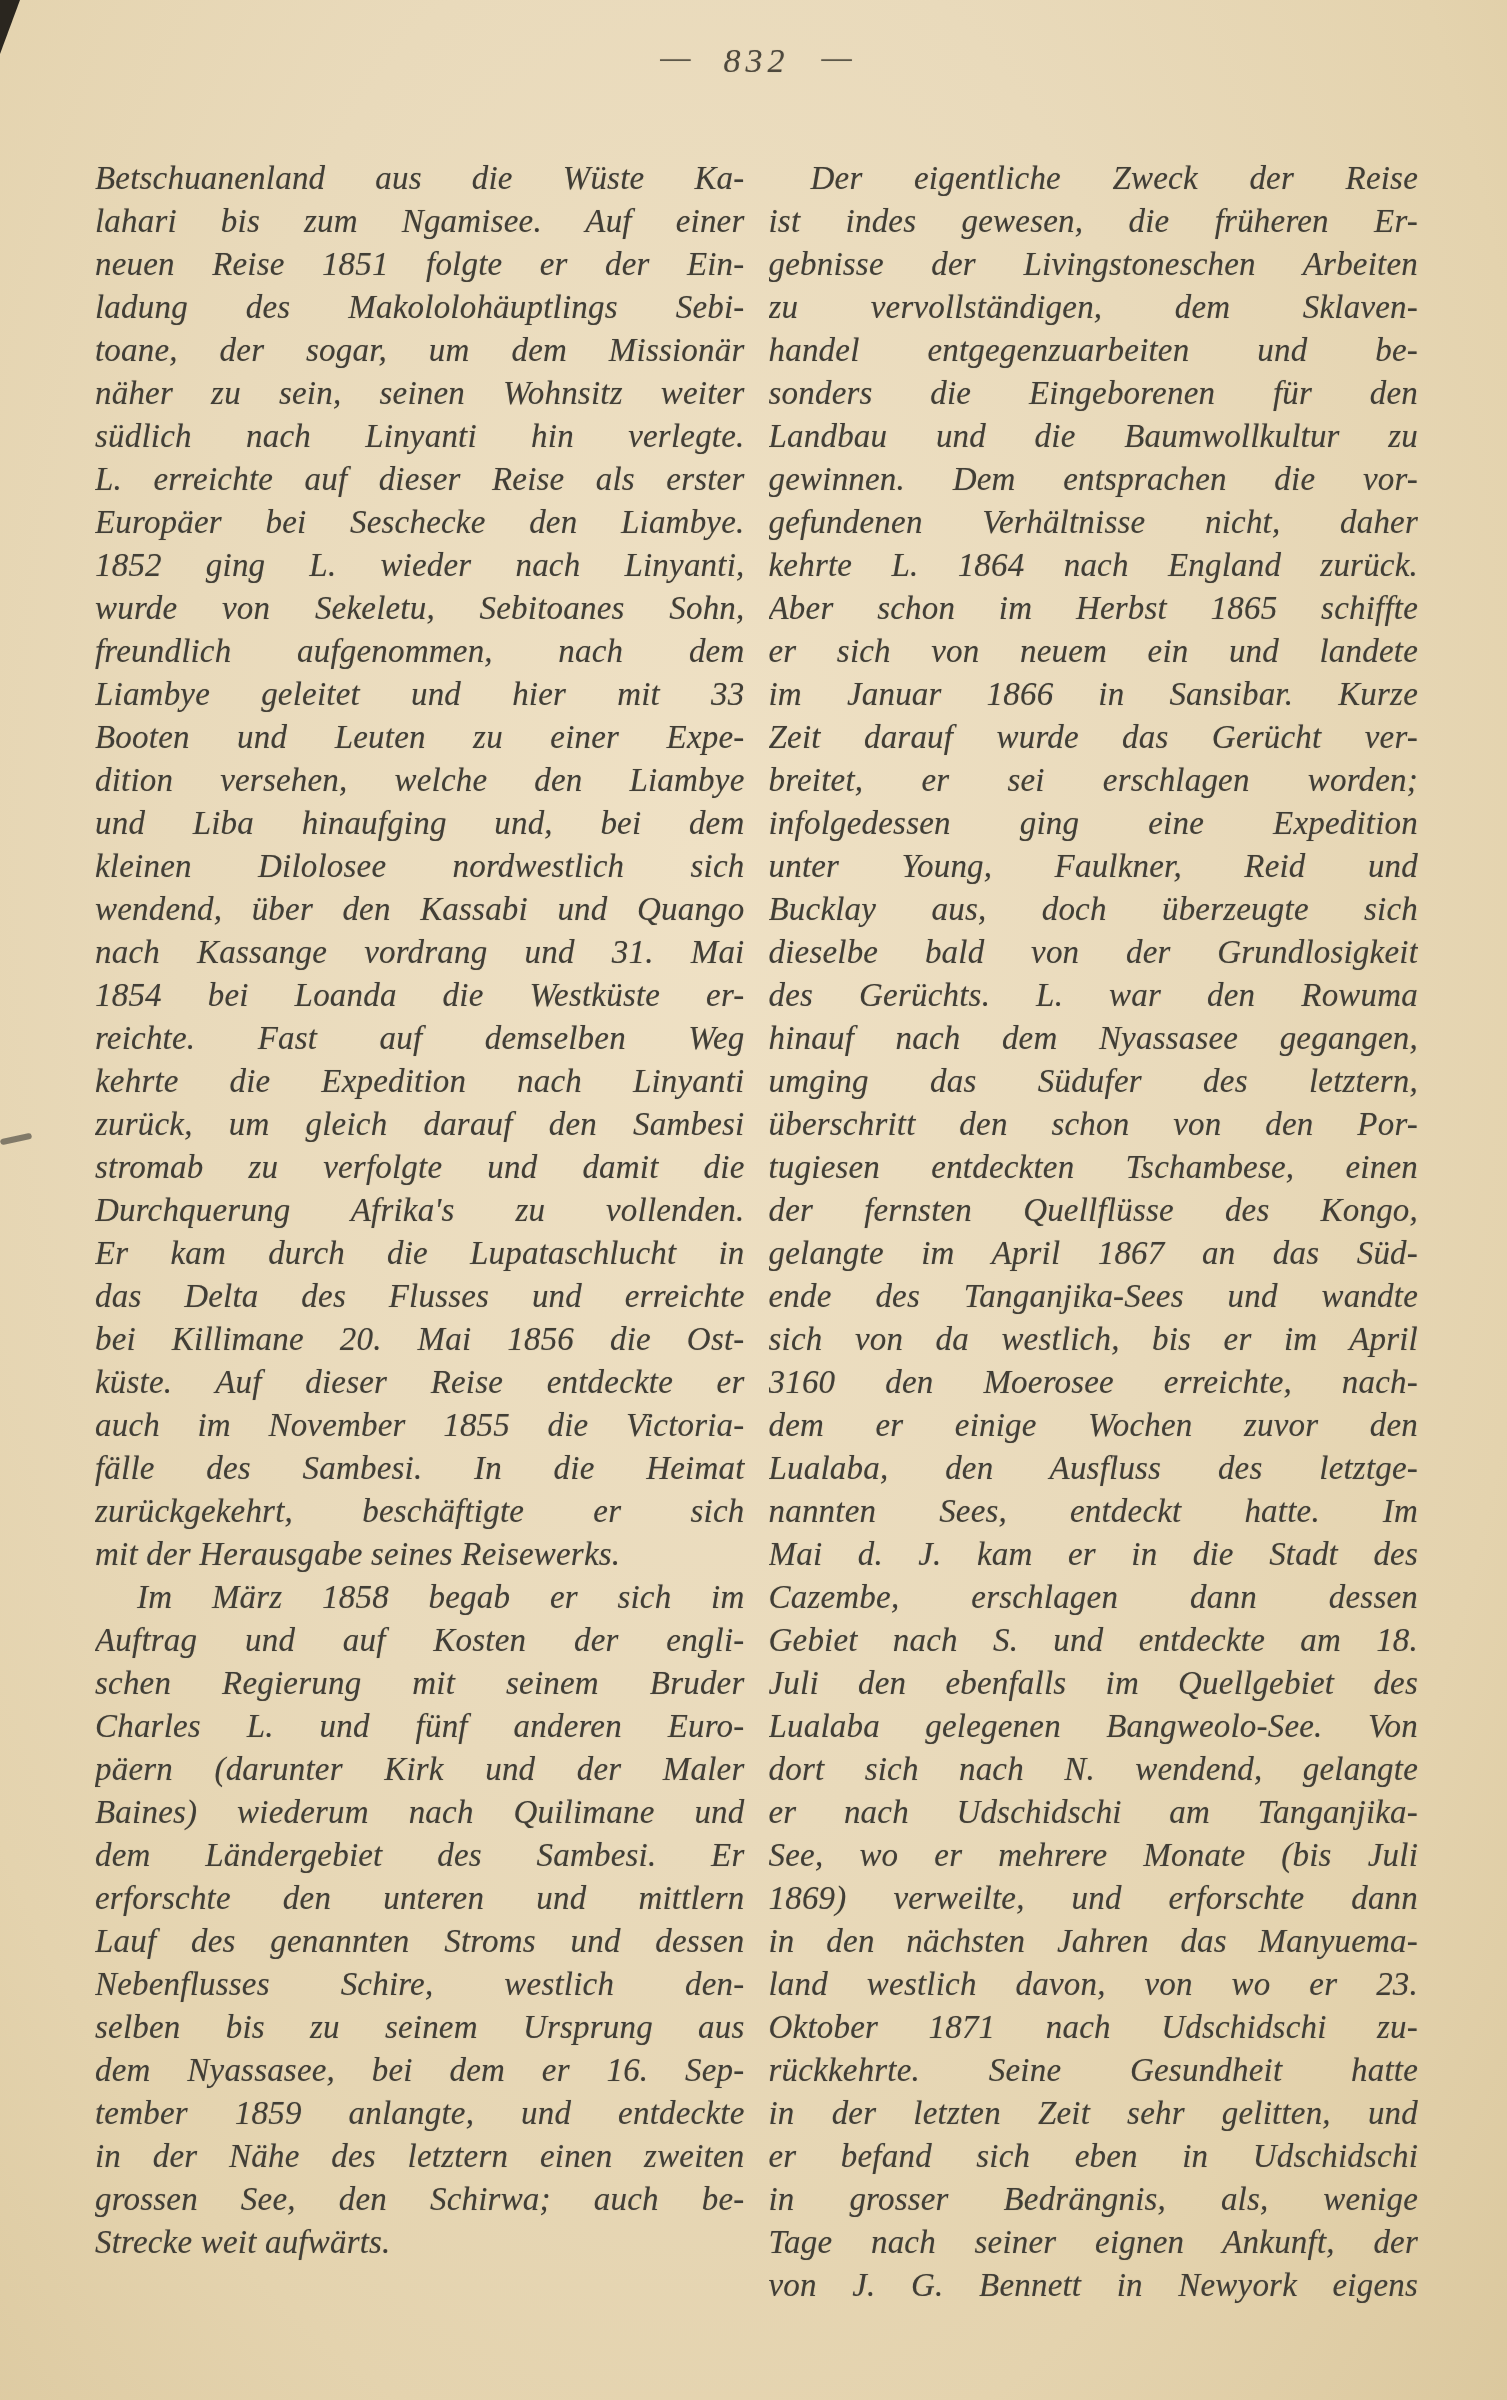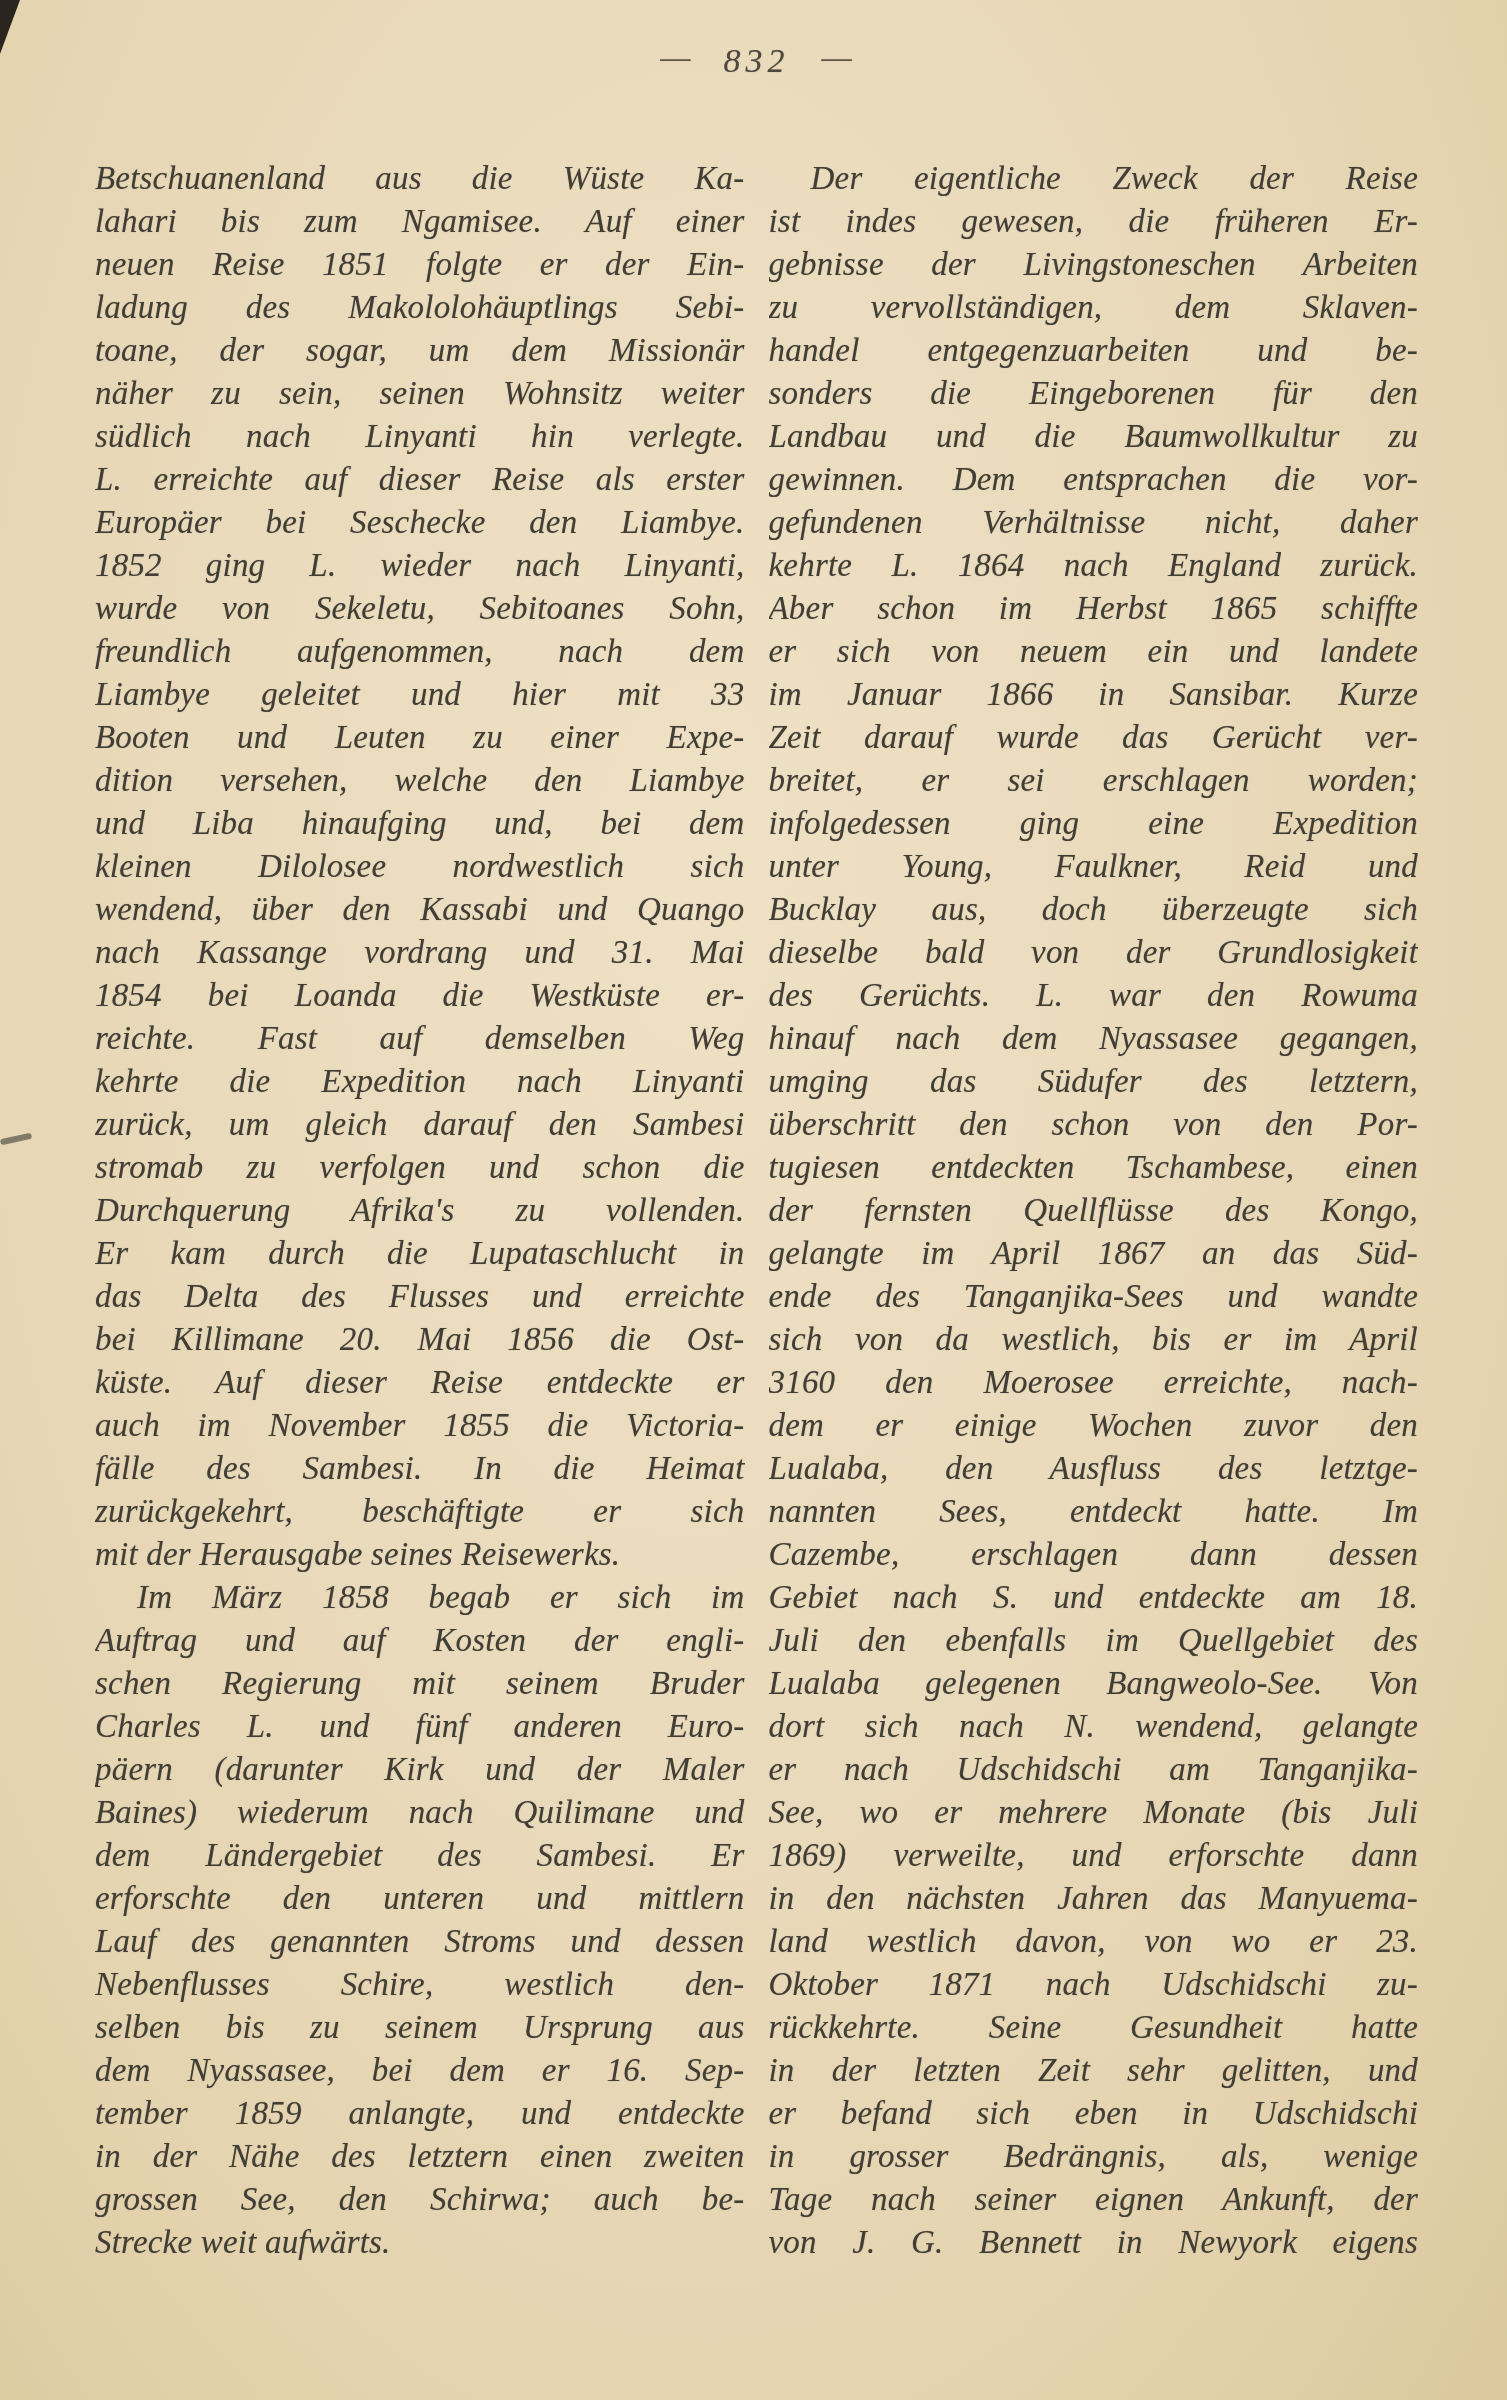--- a/index.html
+++ b/index.html
@@ -90,21 +90,21 @@
         <div class="line">Booten und Leuten zu einer Expe-</div>
         <div class="line">dition versehen, welche den Liambye</div>
         <div class="line">und Liba hinaufging und, bei dem</div>
         <div class="line">kleinen Dilolosee nordwestlich sich</div>
         <div class="line">wendend, über den Kassabi und Quango</div>
         <div class="line">nach Kassange vordrang und 31. Mai</div>
         <div class="line">1854 bei Loanda die Westküste er-</div>
         <div class="line">reichte. Fast auf demselben Weg</div>
         <div class="line">kehrte die Expedition nach Linyanti</div>
         <div class="line">zurück, um gleich darauf den Sambesi</div>
-        <div class="line">stromab zu verfolgen und schon die</div>
+        <div class="line">stromab zu verfolgte und damit die</div>
         <div class="line">Durchquerung Afrika's zu vollenden.</div>
         <div class="line">Er kam durch die Lupataschlucht in</div>
         <div class="line">das Delta des Flusses und erreichte</div>
         <div class="line">bei Killimane 20. Mai 1856 die Ost-</div>
         <div class="line">küste. Auf dieser Reise entdeckte er</div>
         <div class="line">auch im November 1855 die Victoria-</div>
         <div class="line">fälle des Sambesi. In die Heimat</div>
         <div class="line">zurückgekehrt, beschäftigte er sich</div>
         <div class="line nojust">mit der Herausgabe seines Reisewerks.</div>
         <div class="line indent">Im März 1858 begab er sich im</div>
@@ -150,20 +150,21 @@
         <div class="line">überschritt den schon von den Por-</div>
         <div class="line">tugiesen entdeckten Tschambese, einen</div>
         <div class="line">der fernsten Quellflüsse des Kongo,</div>
         <div class="line">gelangte im April 1867 an das Süd-</div>
         <div class="line">ende des Tanganjika-Sees und wandte</div>
         <div class="line">sich von da westlich, bis er im April</div>
         <div class="line">3160 den Moerosee erreichte, nach-</div>
         <div class="line">dem er einige Wochen zuvor den</div>
         <div class="line">Lualaba, den Ausfluss des letztge-</div>
         <div class="line">nannten Sees, entdeckt hatte. Im</div>
+        <div class="line">Mai d. J. kam er in die Stadt des</div>
         <div class="line">Cazembe, erschlagen dann dessen</div>
         <div class="line">Gebiet nach S. und entdeckte am 18.</div>
         <div class="line">Juli den ebenfalls im Quellgebiet des</div>
         <div class="line">Lualaba gelegenen Bangweolo-See. Von</div>
         <div class="line">dort sich nach N. wendend, gelangte</div>
         <div class="line">er nach Udschidschi am Tanganjika-</div>
         <div class="line">See, wo er mehrere Monate (bis Juli</div>
         <div class="line">1869) verweilte, und erforschte dann</div>
         <div class="line">in den nächsten Jahren das Manyuema-</div>
         <div class="line">land westlich davon, von wo er 23.</div>

